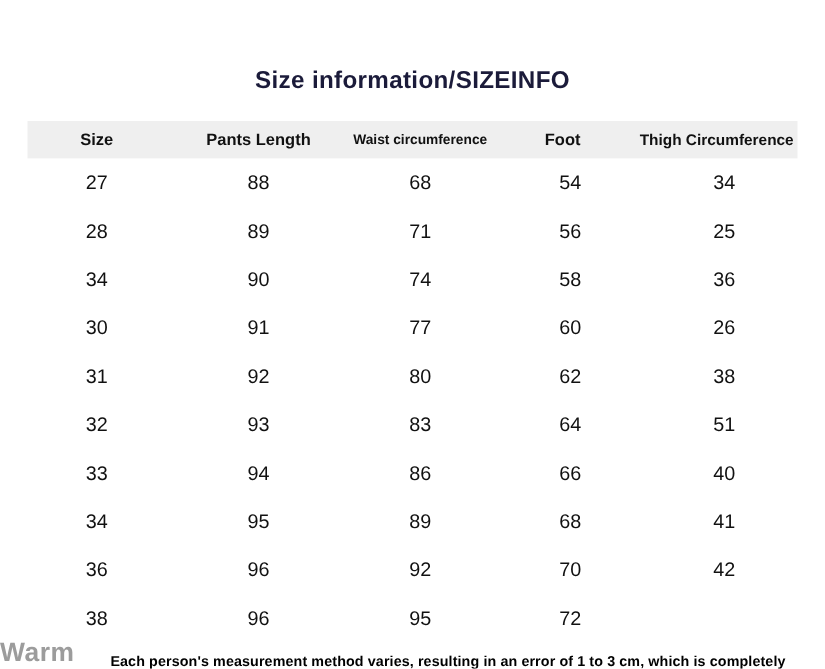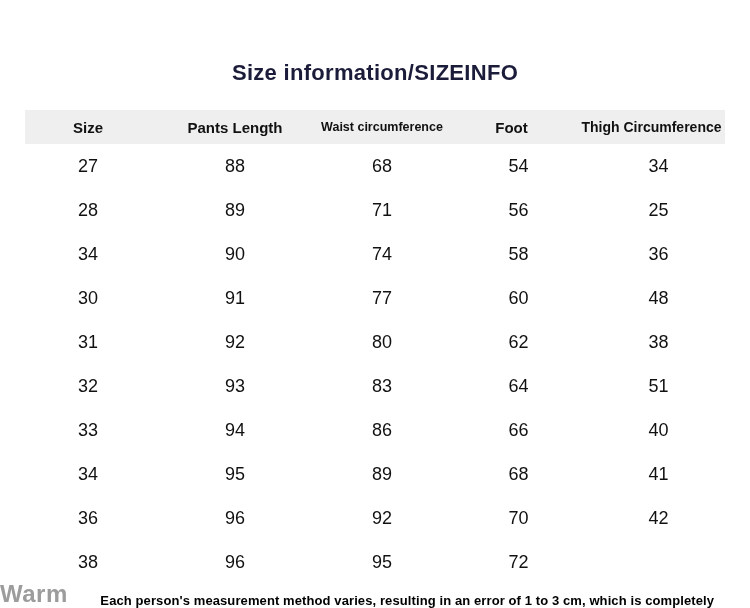--- a/index.html
+++ b/index.html
@@ -73,21 +73,21 @@
       <div class="td c2">74</div>
       <div class="td c3">58</div>
       <div class="td c4">36</div>
     </div>
 
     <div class="tr tbody-row">
       <div class="td c0">30</div>
       <div class="td c1">91</div>
       <div class="td c2">77</div>
       <div class="td c3">60</div>
-      <div class="td c4">48</div>
+      <div class="td c4">26</div>
     </div>
 
     <div class="tr tbody-row">
       <div class="td c0">31</div>
       <div class="td c1">92</div>
       <div class="td c2">80</div>
       <div class="td c3">62</div>
       <div class="td c4">38</div>
     </div>
 

